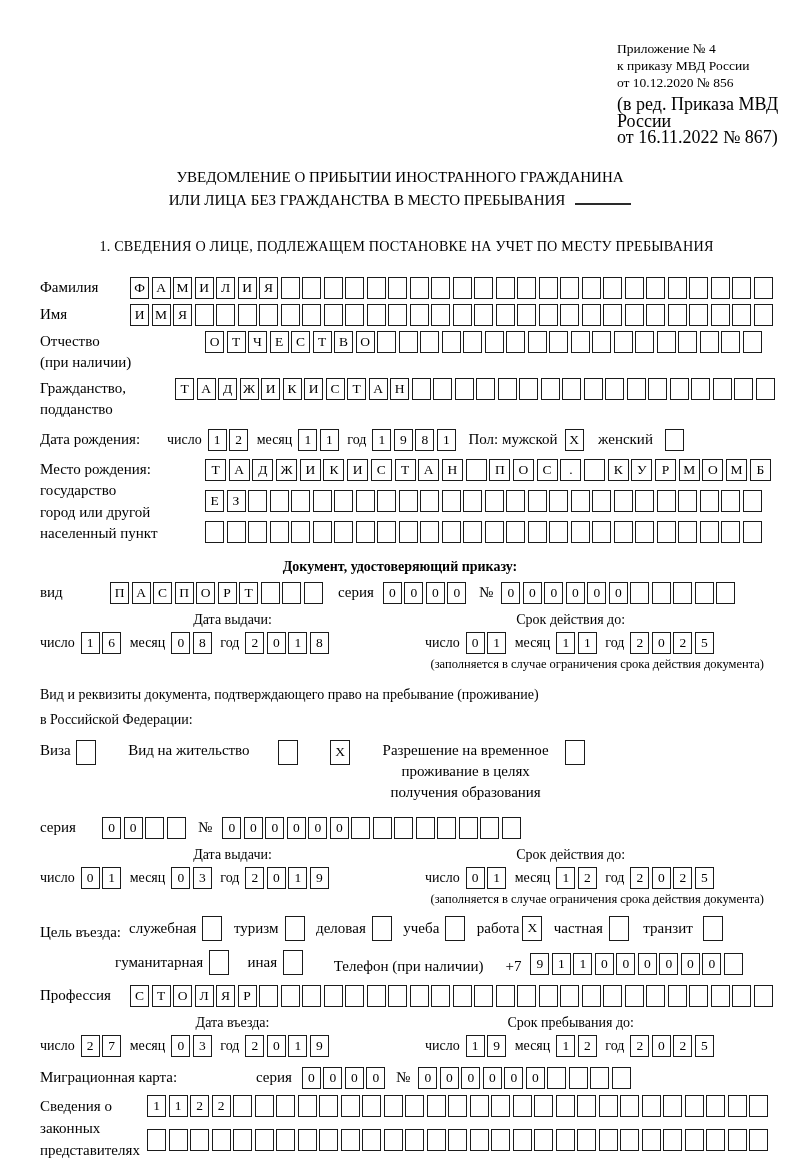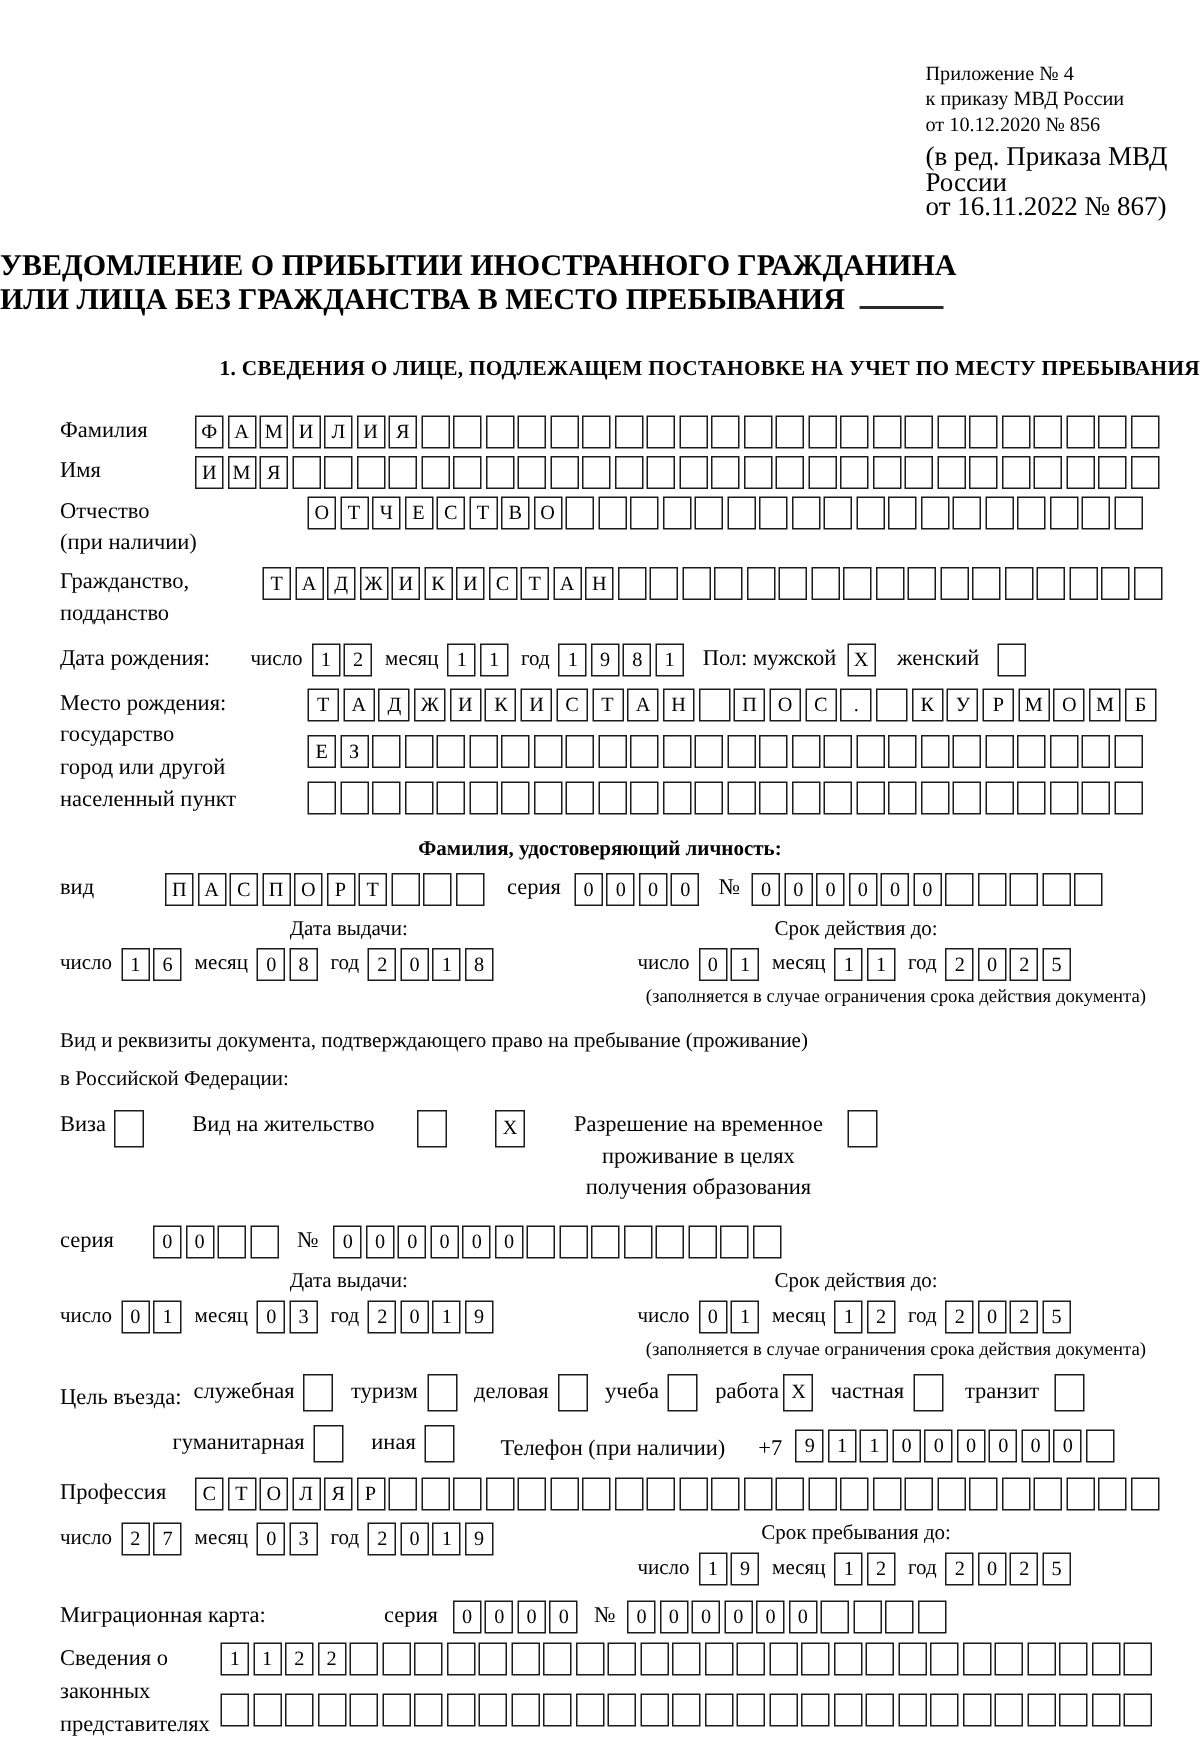--- a/index.html
+++ b/index.html
@@ -4,23 +4,23 @@
 <style>
   html,body{margin:0;padding:0;background:#fff;}
   .page{
     width:800px;height:1163px;background:#ffffff;color:#000;
     font-family:"Liberation Serif",serif;font-size:14px;
     box-sizing:border-box;padding-top:40px;overflow:hidden;position:relative;
   }
   .appendix{margin-left:617px;font-size:13.5px;line-height:17px;}
   .appendix .amend{margin-top:5px;font-size:18px;line-height:16.5px;}
   .forma{margin:20px 38px 0 0;text-align:right;font-weight:bold;font-size:15px;}
-  .title{margin-top:20px;text-align:left;font-weight:bold;font-size:20px;line-height:23px;}
+  .title{margin-top:20px;text-align:center;font-weight:normal;font-size:15px;line-height:23px;}
   .title-underline{display:inline-block;width:56px;border-bottom:2.4px solid #2a2a2a;margin-left:10px;}
-  .section-heading{margin-top:26px;text-align:right;font-weight:bold;font-size:14.2px;letter-spacing:.2px;padding-left:13px;}
+  .section-heading{margin-top:26px;text-align:center;font-weight:normal;font-size:14.2px;letter-spacing:.2px;padding-left:13px;}
 
   .frow{display:flex;align-items:center;margin:5px 0 5px 40px;}
   .frow.top{align-items:flex-start;}
   .lbl{font-size:15px;flex:none;}
   .lines{line-height:21px;}
   .w90{width:90px}.w70{width:70px}.w135{width:135px}.w165{width:165px}.w107{width:107px}
 
   .boxes{display:flex;flex:none;}
   .cell{
     box-sizing:border-box;width:19px;height:22px;border:1.5px solid #1b1b1b;
@@ -335,21 +335,21 @@
           <span class="cell"></span>
           <span class="cell"></span>
           <span class="cell"></span>
           <span class="cell"></span>
           <span class="cell"></span>
           <span class="cell"></span>
         </span>
     </span>
   </div>
 
-  <div class="doc-heading">Фамилия, удостоверяющий личность:</div>
+  <div class="doc-heading">Документ, удостоверяющий приказу:</div>
 
   <div class="frow" style="margin-top:7px">
     <span class="lbl w70">вид</span>
     <span class="boxes">
         <span class="cell">П</span>
         <span class="cell">А</span>
         <span class="cell">С</span>
         <span class="cell">П</span>
         <span class="cell">О</span>
         <span class="cell">Р</span>
@@ -641,20 +641,21 @@
         <span class="cell"></span>
         <span class="cell"></span>
         <span class="cell"></span>
         <span class="cell"></span>
         <span class="cell"></span>
       </span>
   </div>
 
   <div class="datepair">
     <div class="dcol" style="width:385px">
+      <div class="dhead">Дата въезда:</div>
       <div class="dgroup">
         <span class="dlbl first">число</span>
         <span class="boxes">
             <span class="cell">2</span>
             <span class="cell">7</span>
           </span>
         <span class="dlbl">месяц</span>
         <span class="boxes">
             <span class="cell">0</span>
             <span class="cell">3</span>

